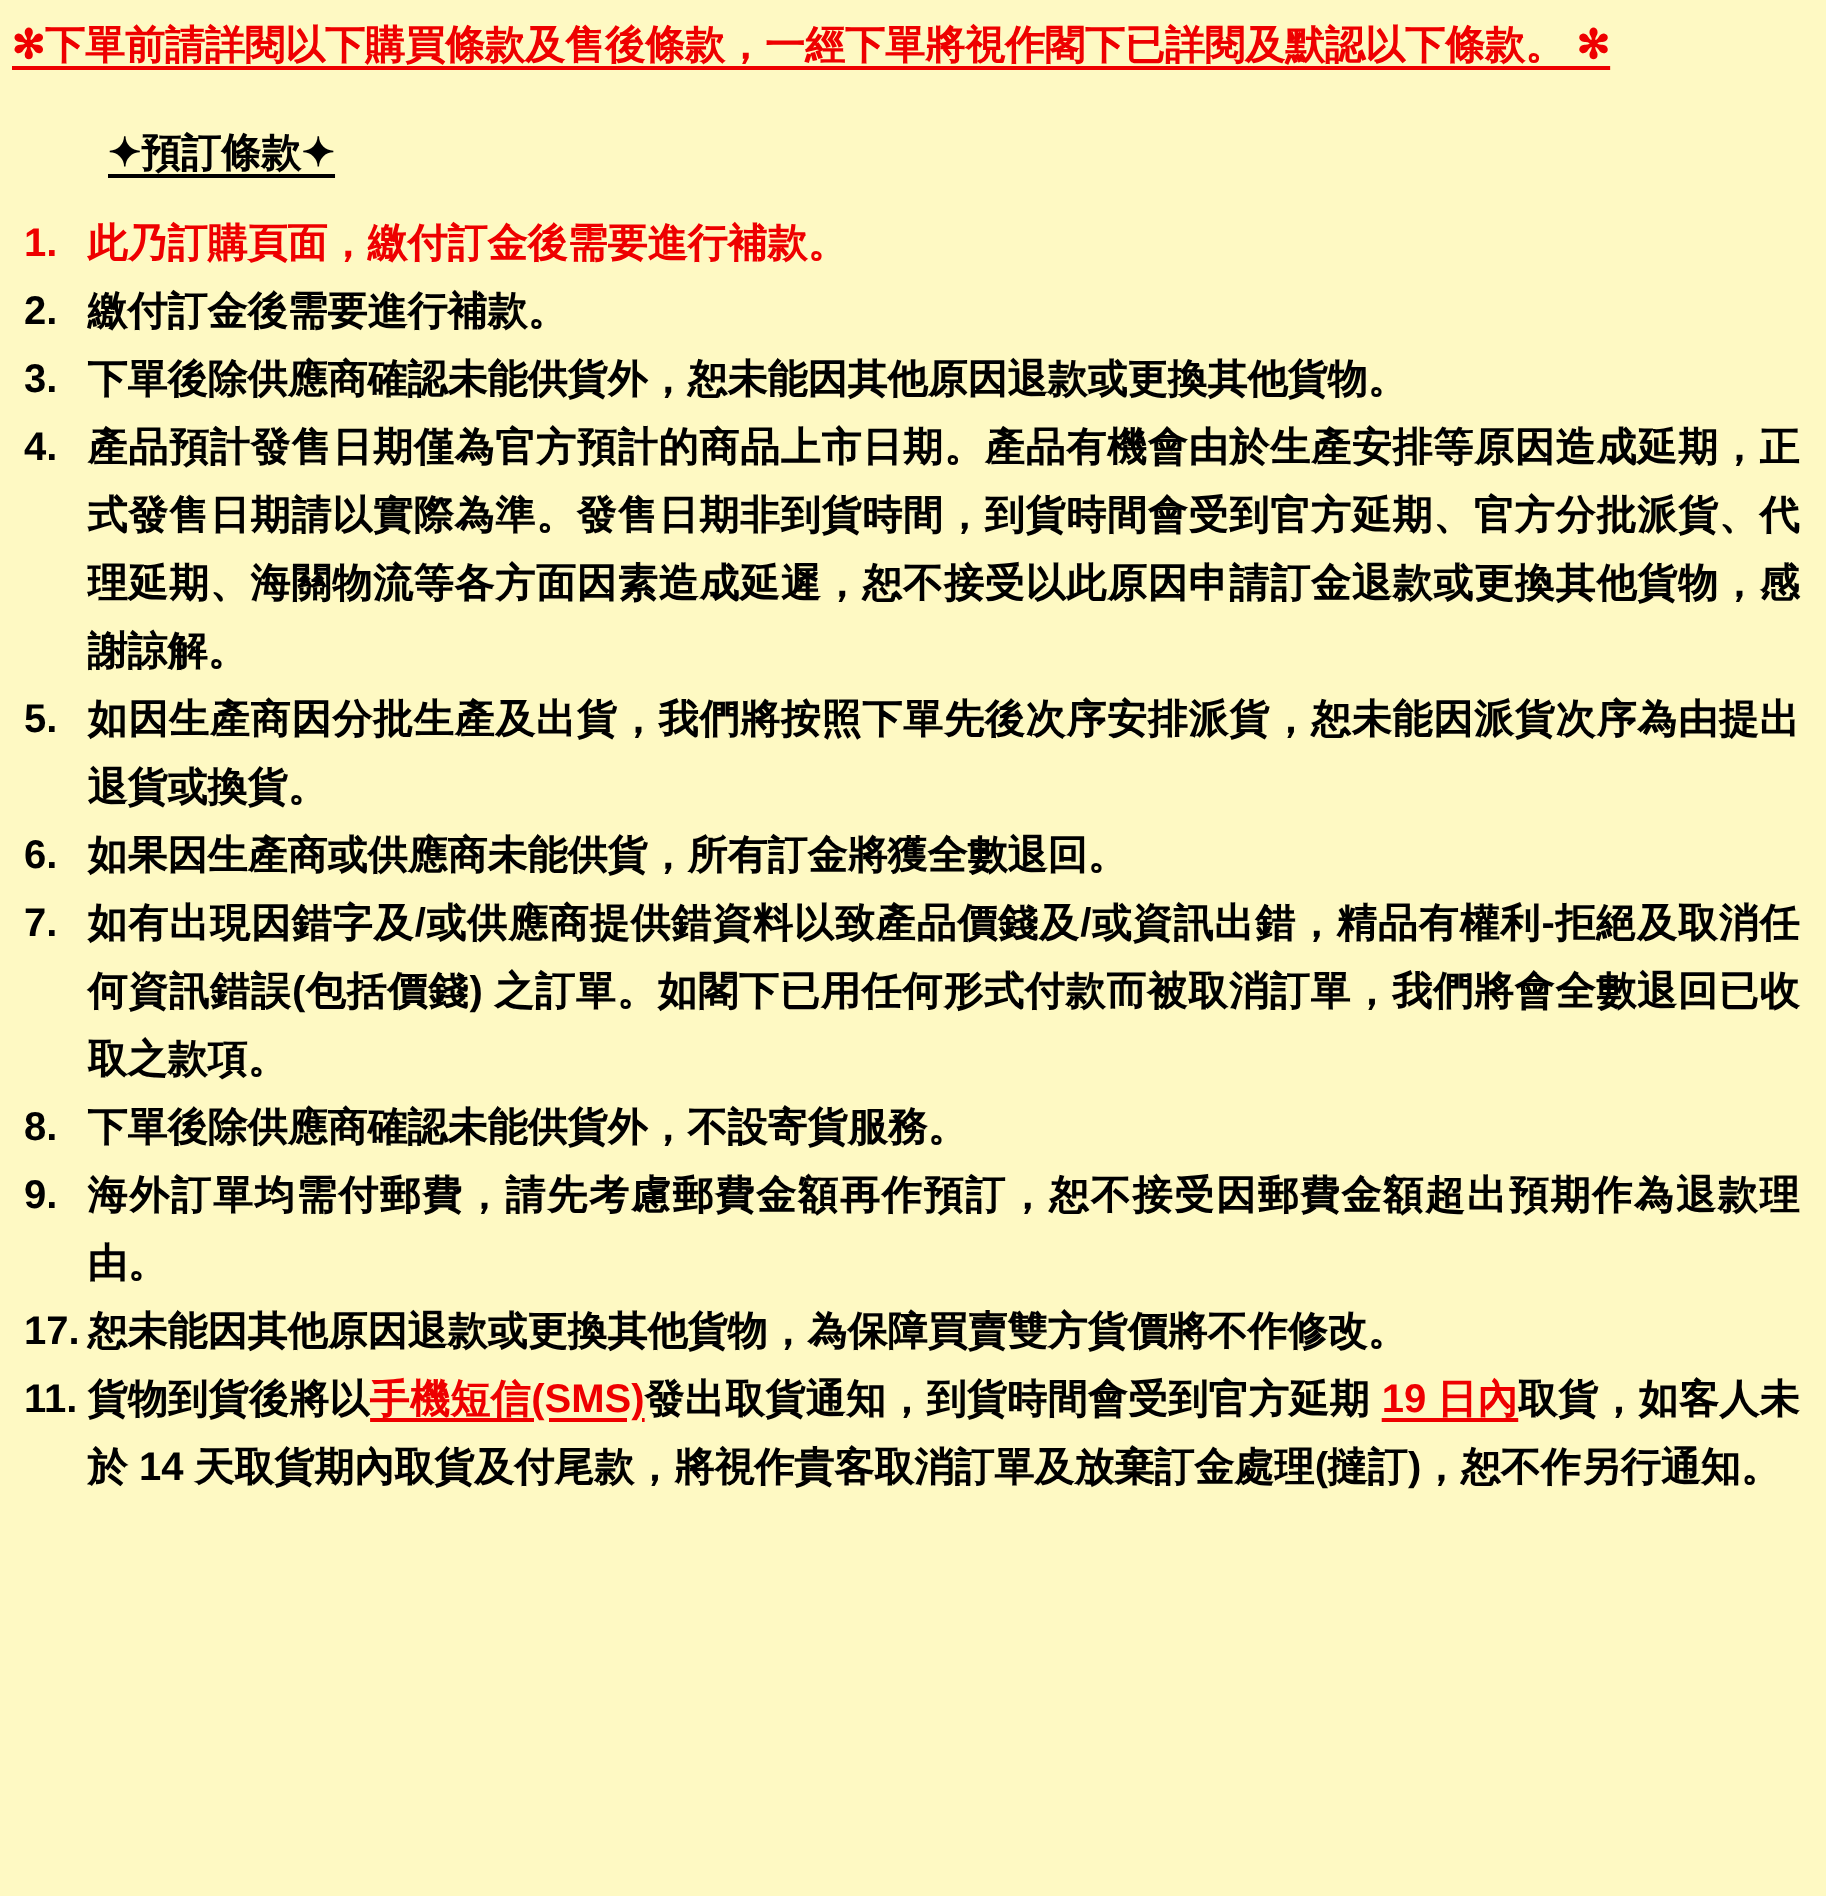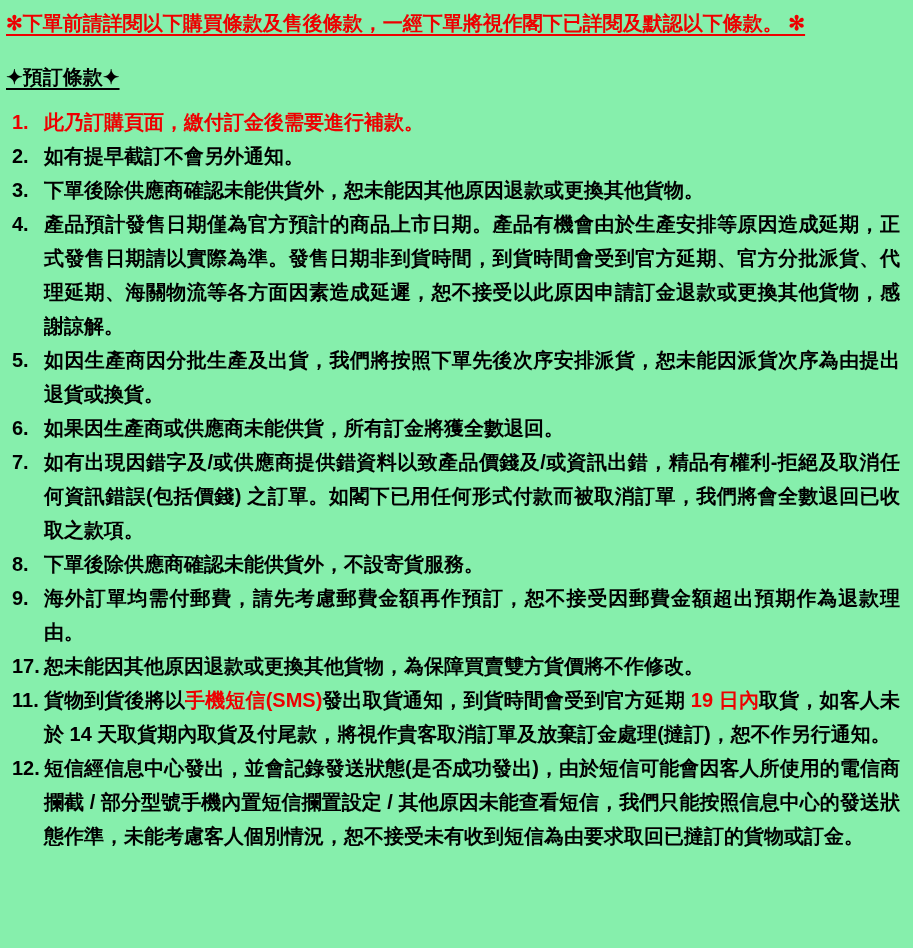--- a/index.html
+++ b/index.html
@@ -6,21 +6,21 @@
     margin: 0;
     padding: 0;
     background: #ffffff;
     font-family: "Liberation Sans", sans-serif;
   }
   .page {
     width: 913px;
     height: 948px;
     box-sizing: border-box;
     padding: 8px 13px 0 6px;
-    background: #86efac;
+    background: #fef9c3;
     overflow: hidden;
     font-weight: bold;
     color: #000000;
   }
   .notice {
     font-size: 20px;
     line-height: 30px;
     color: #ee0000;
     text-decoration: underline;
     text-decoration-thickness: 2px;
@@ -29,20 +29,21 @@
   }
   .section-title {
     margin-top: 24px;
     font-size: 20px;
     line-height: 30px;
     color: #000000;
     text-decoration: underline;
     text-decoration-thickness: 2px;
     text-underline-offset: 4px;
     display: inline-block;
+    margin-left: 48px;
   }
   .terms-list {
     margin-top: 13px;
     font-size: 20px;
     line-height: 34px;
   }
   .term-row {
     display: flex;
     align-items: flex-start;
   }
@@ -57,20 +58,21 @@
     flex: 1 1 auto;
     text-align: justify;
   }
   .term-row.red,
   .term-row.red .term-num,
   .term-row.red .term-text {
     color: #ee0000;
   }
   .seg-red-underline {
     color: #ee0000;
+    text-decoration: underline;
     text-decoration-thickness: 2px;
     text-underline-offset: 3px;
   }
   .seg-blue-link {
     color: #0000ee;
     text-decoration: underline;
     text-decoration-thickness: 2px;
     text-underline-offset: 3px;
     cursor: pointer;
   }
@@ -86,21 +88,21 @@
     <span class="section-title">✦預訂條款✦</span>
   </div>
 
   <div class="terms-list">
       <div class="term-row red">
         <span class="term-num">1.</span>
         <div class="term-text"><span>此乃訂購頁面，繳付訂金後需要進行補款。</span></div>
       </div>
       <div class="term-row">
         <span class="term-num">2.</span>
-        <div class="term-text"><span>如有提早截訂不會另外通知。</span></div>
+        <div class="term-text"><span>繳付訂金後需要進行補款。</span></div>
       </div>
       <div class="term-row">
         <span class="term-num">3.</span>
         <div class="term-text"><span>下單後除供應商確認未能供貨外，恕未能因其他原因退款或更換其他貨物。</span></div>
       </div>
       <div class="term-row">
         <span class="term-num">4.</span>
         <div class="term-text"><span>產品預計發售日期僅為官方預計的商品上市日期。產品有機會由於生產安排等原因造成延期，正式發售日期請以實際為準。發售日期非到貨時間，到貨時間會受到官方延期、官方分批派貨、代理延期、海關物流等各方面因素造成延遲，恕不接受以此原因申請訂金退款或更換其他貨物，感謝諒解。</span></div>
       </div>
       <div class="term-row">
@@ -124,19 +126,15 @@
         <div class="term-text"><span>海外訂單均需付郵費，請先考慮郵費金額再作預訂，恕不接受因郵費金額超出預期作為退款理由。</span></div>
       </div>
       <div class="term-row">
         <span class="term-num">17.</span>
         <div class="term-text"><span>恕未能因其他原因退款或更換其他貨物，為保障買賣雙方貨價將不作修改。</span></div>
       </div>
       <div class="term-row">
         <span class="term-num">11.</span>
         <div class="term-text"><span>貨物到貨後將以</span><span class="seg-red-underline">手機短信(SMS)</span><span>發出取貨通知，到貨時間會受到官方延期 </span><span class="seg-red-underline">19 日內</span><span>取貨，如客人未於 14 天取貨期內取貨及付尾款，將視作貴客取消訂單及放棄訂金處理(撻訂)，恕不作另行通知。</span></div>
       </div>
-      <div class="term-row">
-        <span class="term-num">12.</span>
-        <div class="term-text"><span>短信經信息中心發出，並會記錄發送狀態(是否成功發出)，由於短信可能會因客人所使用的電信商攔截 / 部分型號手機內置短信攔置設定 / 其他原因未能查看短信，我們只能按照信息中心的發送狀態作準，未能考慮客人個別情況，恕不接受未有收到短信為由要求取回已撻訂的貨物或訂金。</span></div>
-      </div>
     </div>
 
 </div>
 
 </body></html>

